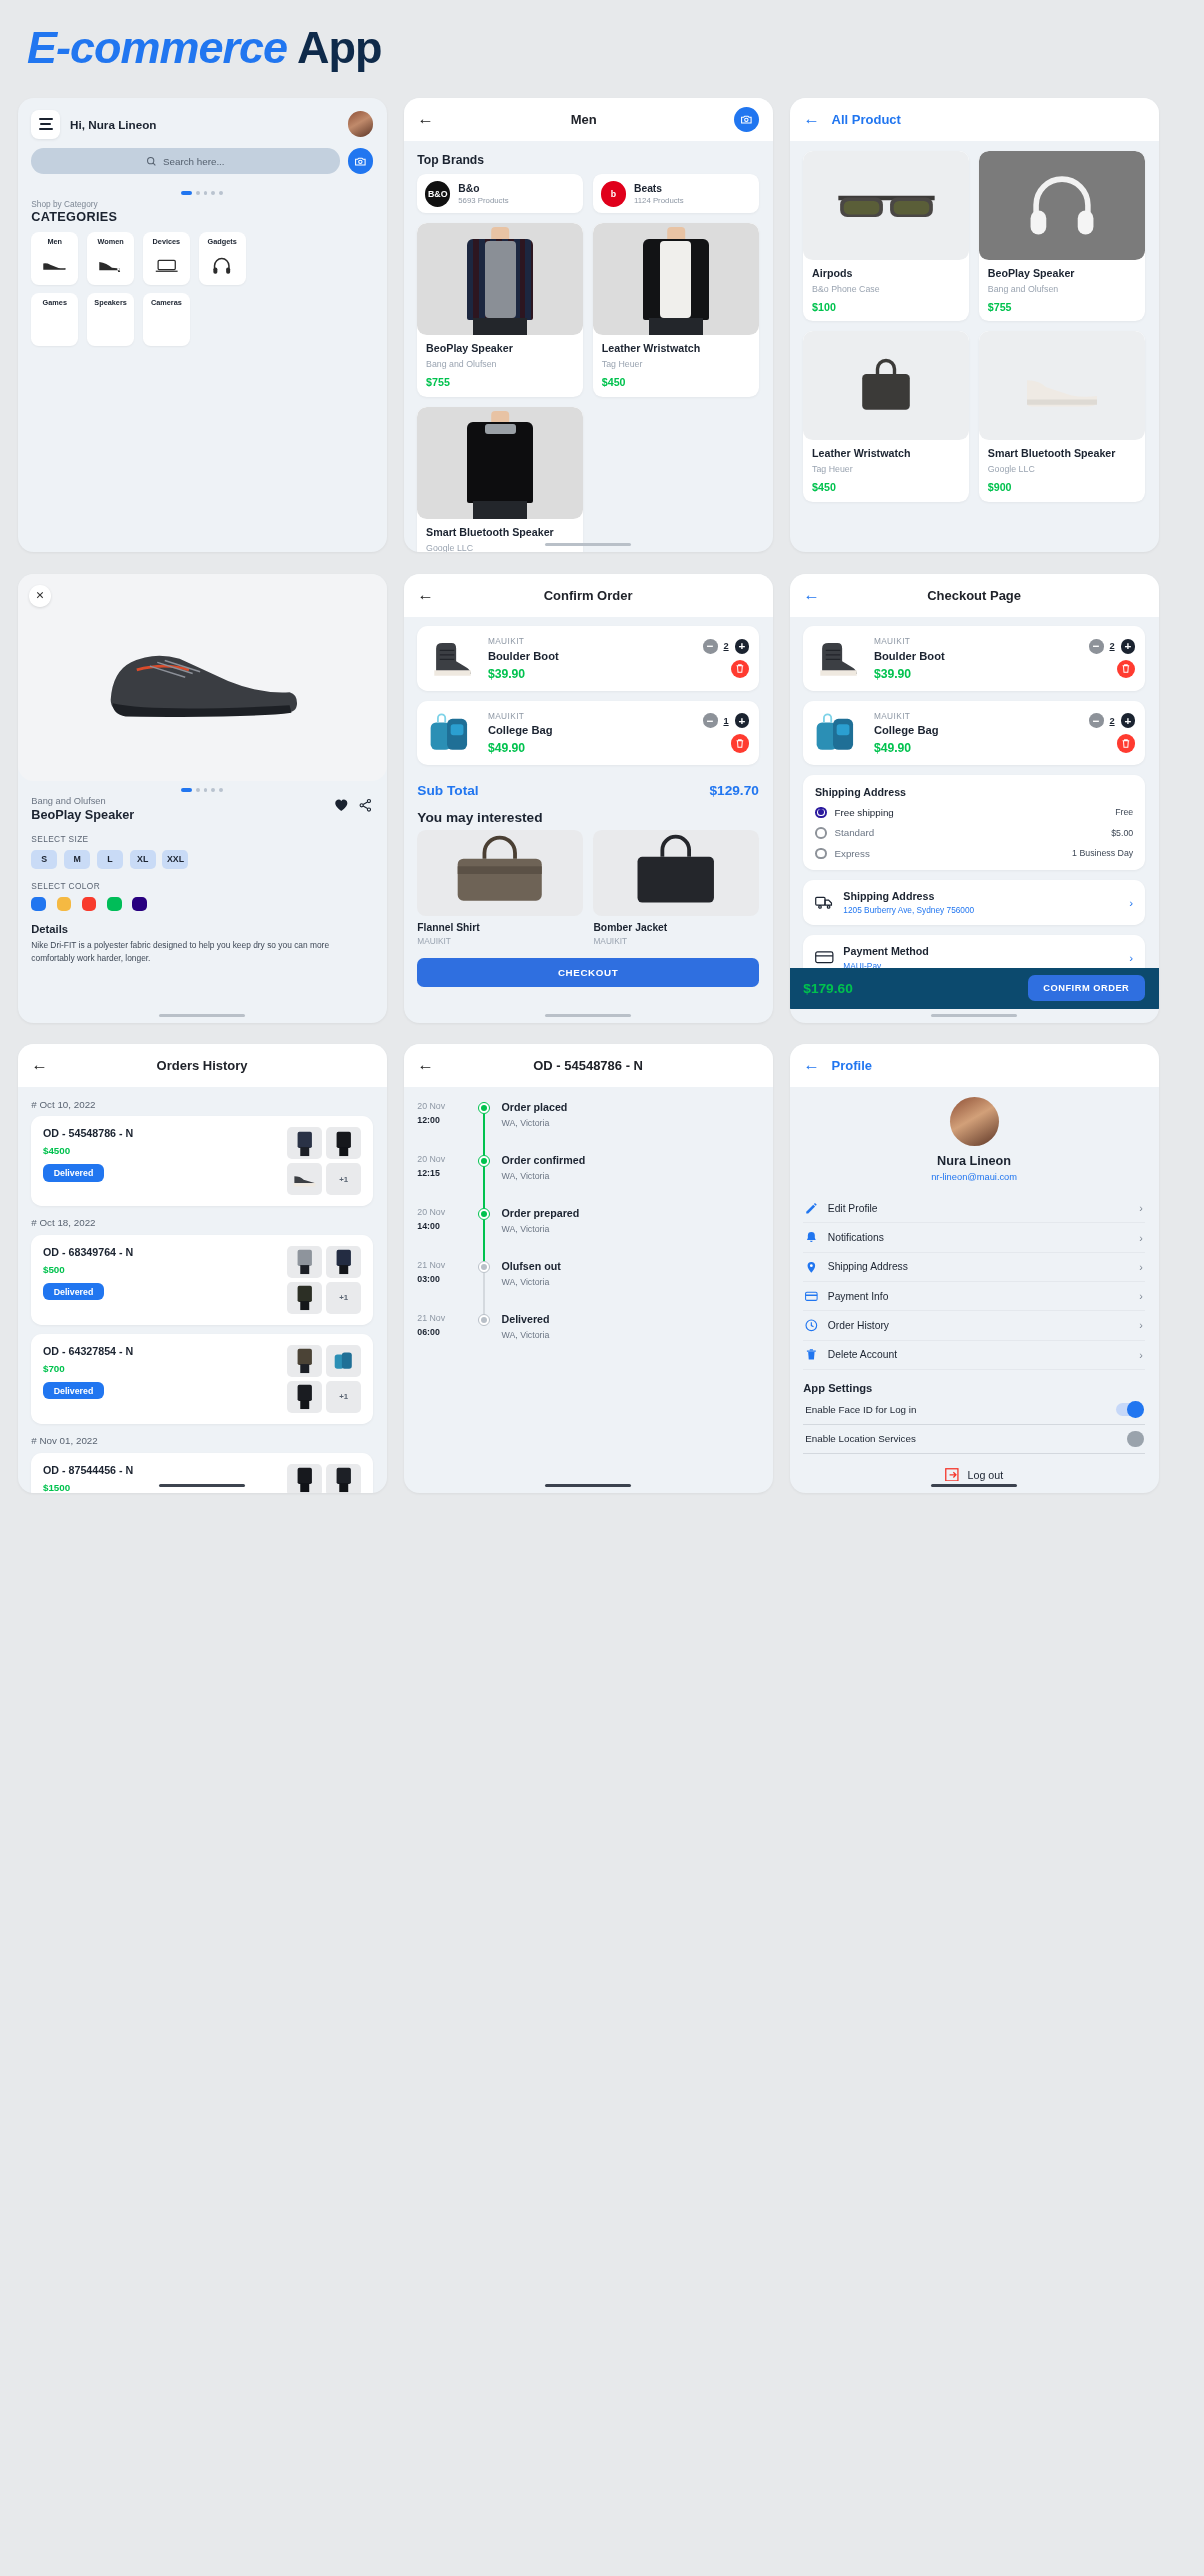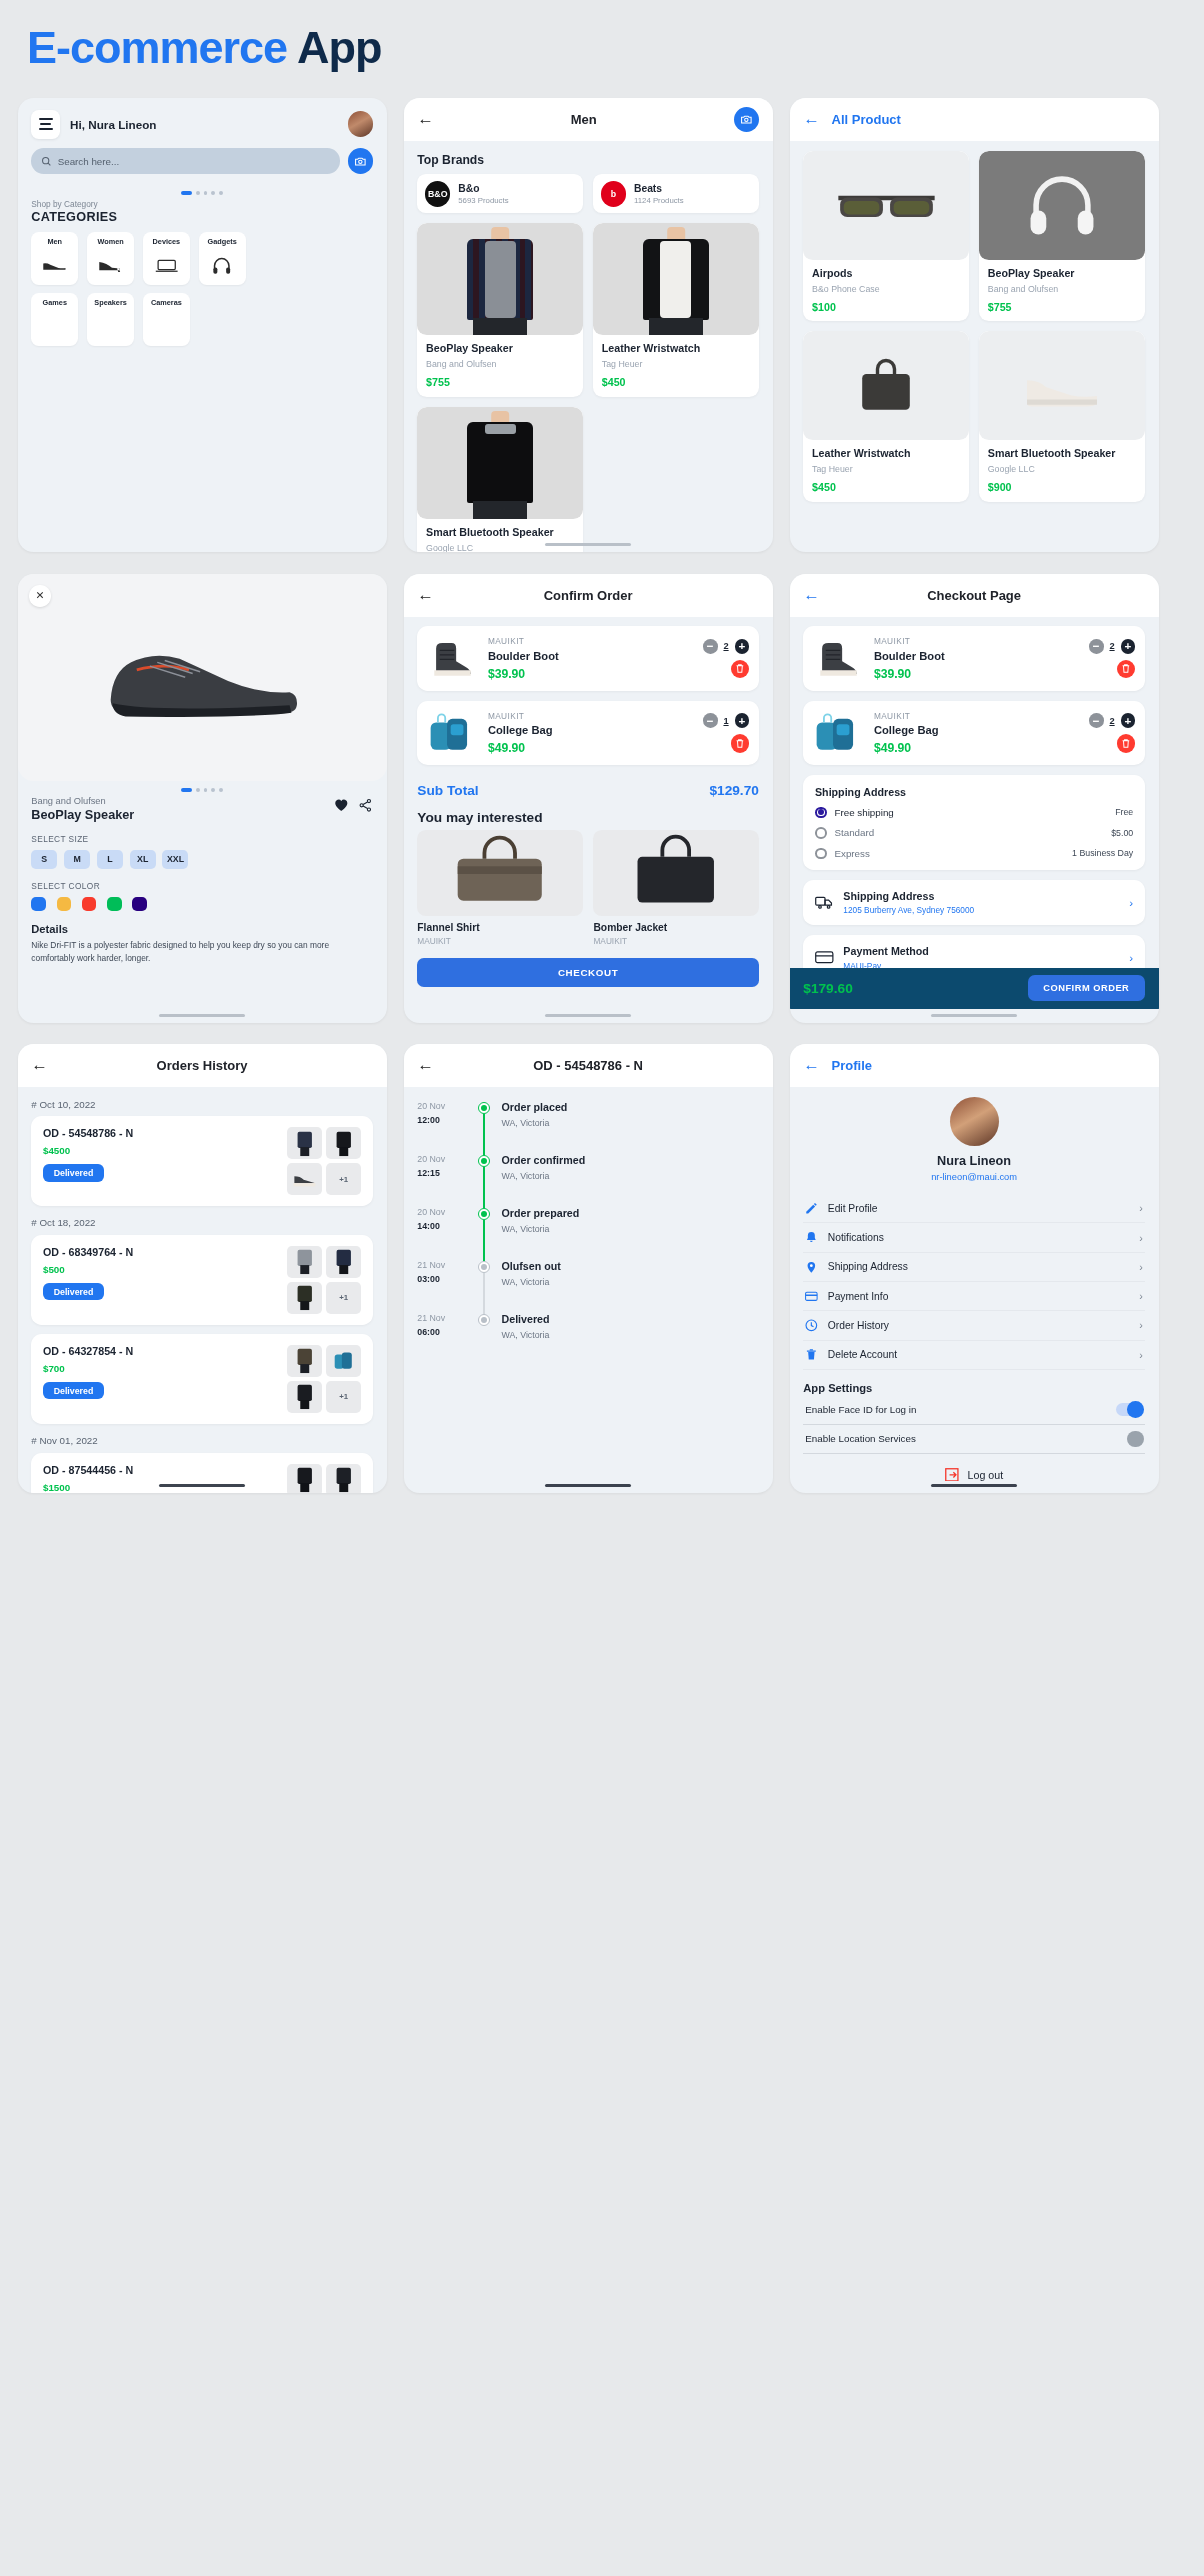--- a/index.html
+++ b/index.html
@@ -3,21 +3,21 @@
 <meta charset="utf-8">
 <style>
   * { box-sizing: border-box; margin: 0; padding: 0; }
   body {
     width: 1204px; height: 2576px;
     background: #e7e9eb;
     font-family: "Liberation Sans", sans-serif;
     overflow: hidden;
   }
   .page-title { position: absolute; left: 27px; top: 21.5px; font-size: 45px; font-weight: bold; letter-spacing: -1px; }
-  .pt-blue { color: #2176f0; }
+  .pt-blue { color: #2176f0; font-style: italic; }
   .pt-dark { color: #0f2a4a; }
 
   .grid { position: absolute; left: 0; top: 98px; width: 1204px; }
   .row { display: flex; gap: 17px; padding: 0 17.6px; margin-bottom: 21.5px; }
   .phone {
     width: 369px; border-radius: 15.6px; background: #eef2f6;
     overflow: hidden; position: relative; flex: none;
     box-shadow: 0 1px 2.9px rgba(0,0,0,.06);
   }
   .ph-a { height: 454px; }
@@ -31,21 +31,21 @@
   .back.blue { color: #2176f0; }
 
   
   .s1-head { display:flex; align-items:center; padding:11.7px 13.7px 5.9px; gap:9.8px; }
   .burger { width:29px; height:29px; background:#fff; border-radius:7.8px; display:flex; flex-direction:column; justify-content:center; align-items:center; gap:2.9px; box-shadow:0 1px 2.9px rgba(0,0,0,.08); }
   .burger i { display:block; height:2px; background:#1b2330; border-radius:2px; }
   .burger i:nth-child(1){width:13.7px;} .burger i:nth-child(2){width:10.7px;} .burger i:nth-child(3){width:13.7px;}
   .greet { flex:1; font-size:11.7px; font-weight:bold; color:#1b2330; }
   .avatar { width:25.4px; height:25.4px; border-radius:50%; background:linear-gradient(150deg,#8d4f36 0%,#c08a6b 45%,#5b3425 100%); }
   .searchrow { display:flex; align-items:center; gap:7.8px; padding:3.9px 13.7px 9.8px; }
-  .searchbox { flex:1; height:25.4px; border-radius:12.7px; background:#c3d0de; display:flex; align-items:center; padding:0 9.8px; gap:5.9px; }
+  .searchbox { flex:1; height:25.4px; border-radius:12.7px; background:#c3d0de; display:flex; align-items:center; padding:0 9.8px; gap:5.9px;justify-content:center; }
   .searchbox .txt { font-size:9.8px; color:#55616f; }
   .cambtn { width:25.4px; height:25.4px; border-radius:50%; background:#2176f0; display:flex; align-items:center; justify-content:center; }
   .promo { margin:0 13.7px; height:244px; border-radius:7.8px; position:relative; overflow:hidden; background:#d5cdc7; display:flex; }
   .promo-l { width:21.5px; background:#b05f38; position:relative; }
   .promo-l::after { content:''; position:absolute; left:0; right:0; top:94px; height:33px; background:#2d1a12; }
   .promo-gap { width:13.7px; background:#eef2f6; }
   .promo-main { flex:1; position:relative; background:#d4ccc5; }
   .promo-title { position:absolute; top:8.8px; left:0; right:0; text-align:center; font-size:10.7px; font-weight:bold; letter-spacing:0.5px; color:#2a2320; }
   .order-now { position:absolute; top:29px; left:50%; transform:translateX(-50%); background:#a7917c; color:#fff; font-size:8.3px; letter-spacing:0.5px; padding:3.9px 9.8px; }
   .disc-badge { position:absolute; top:47px; right:17.6px; width:53px; height:53px; border-radius:50%; background:#a08a70; color:#fff; display:flex; flex-direction:column; align-items:center; justify-content:center; font-size:5.9px; line-height:1.3; z-index:3; }

